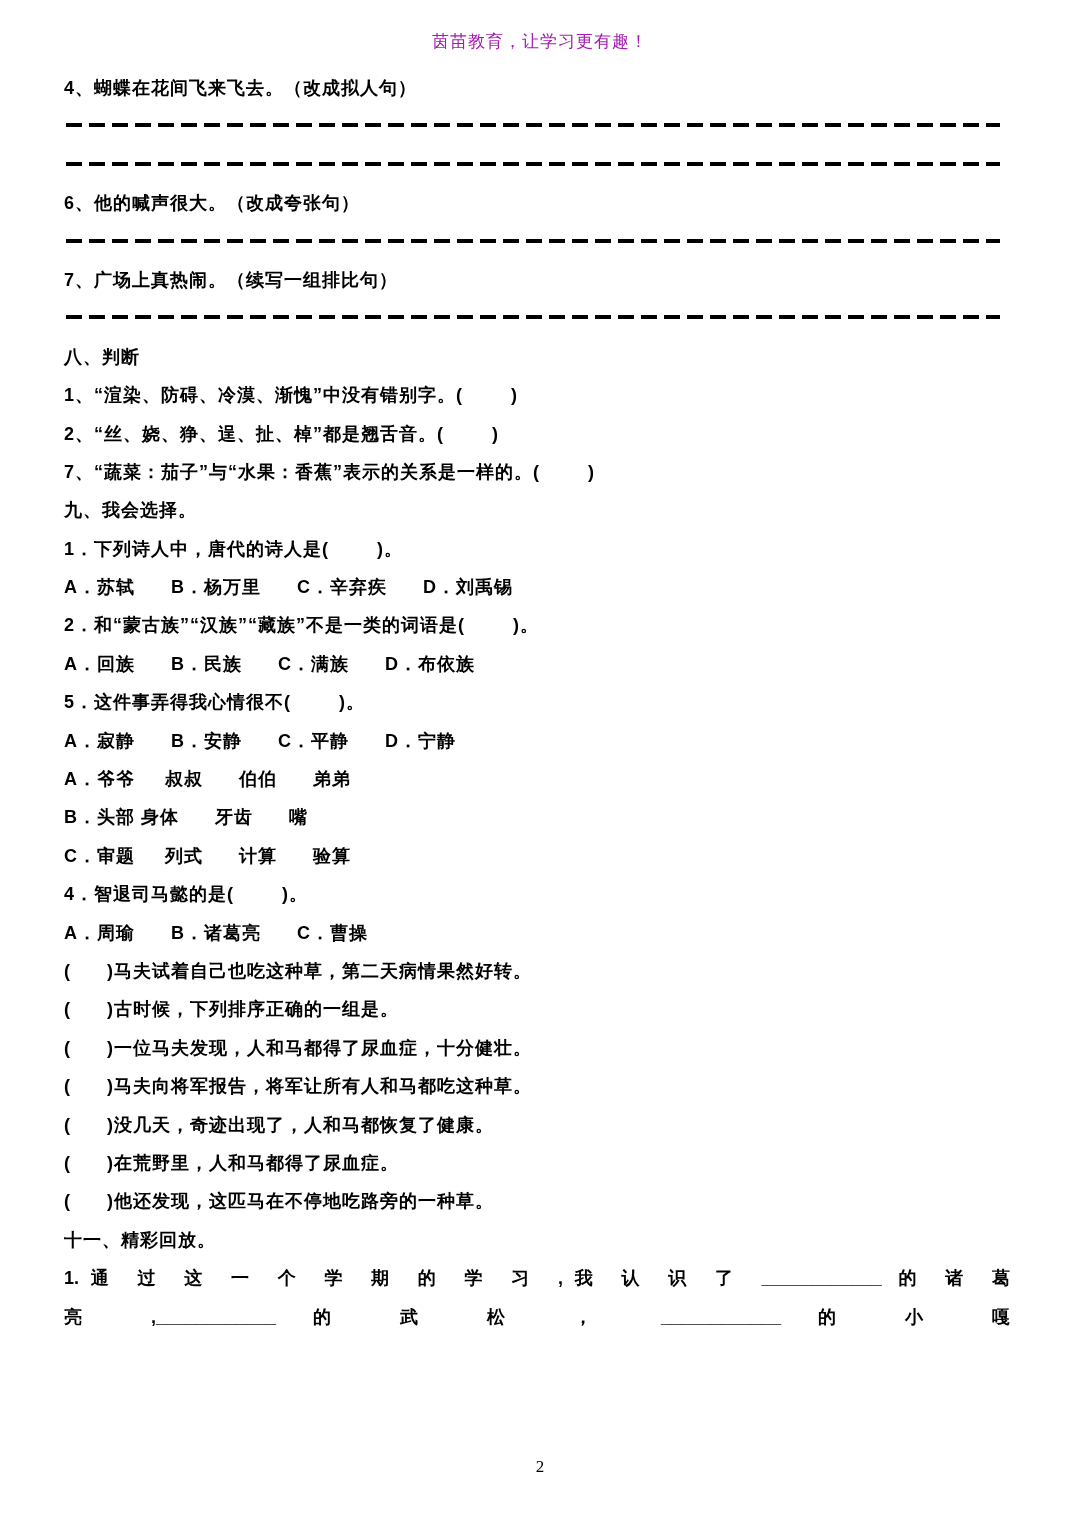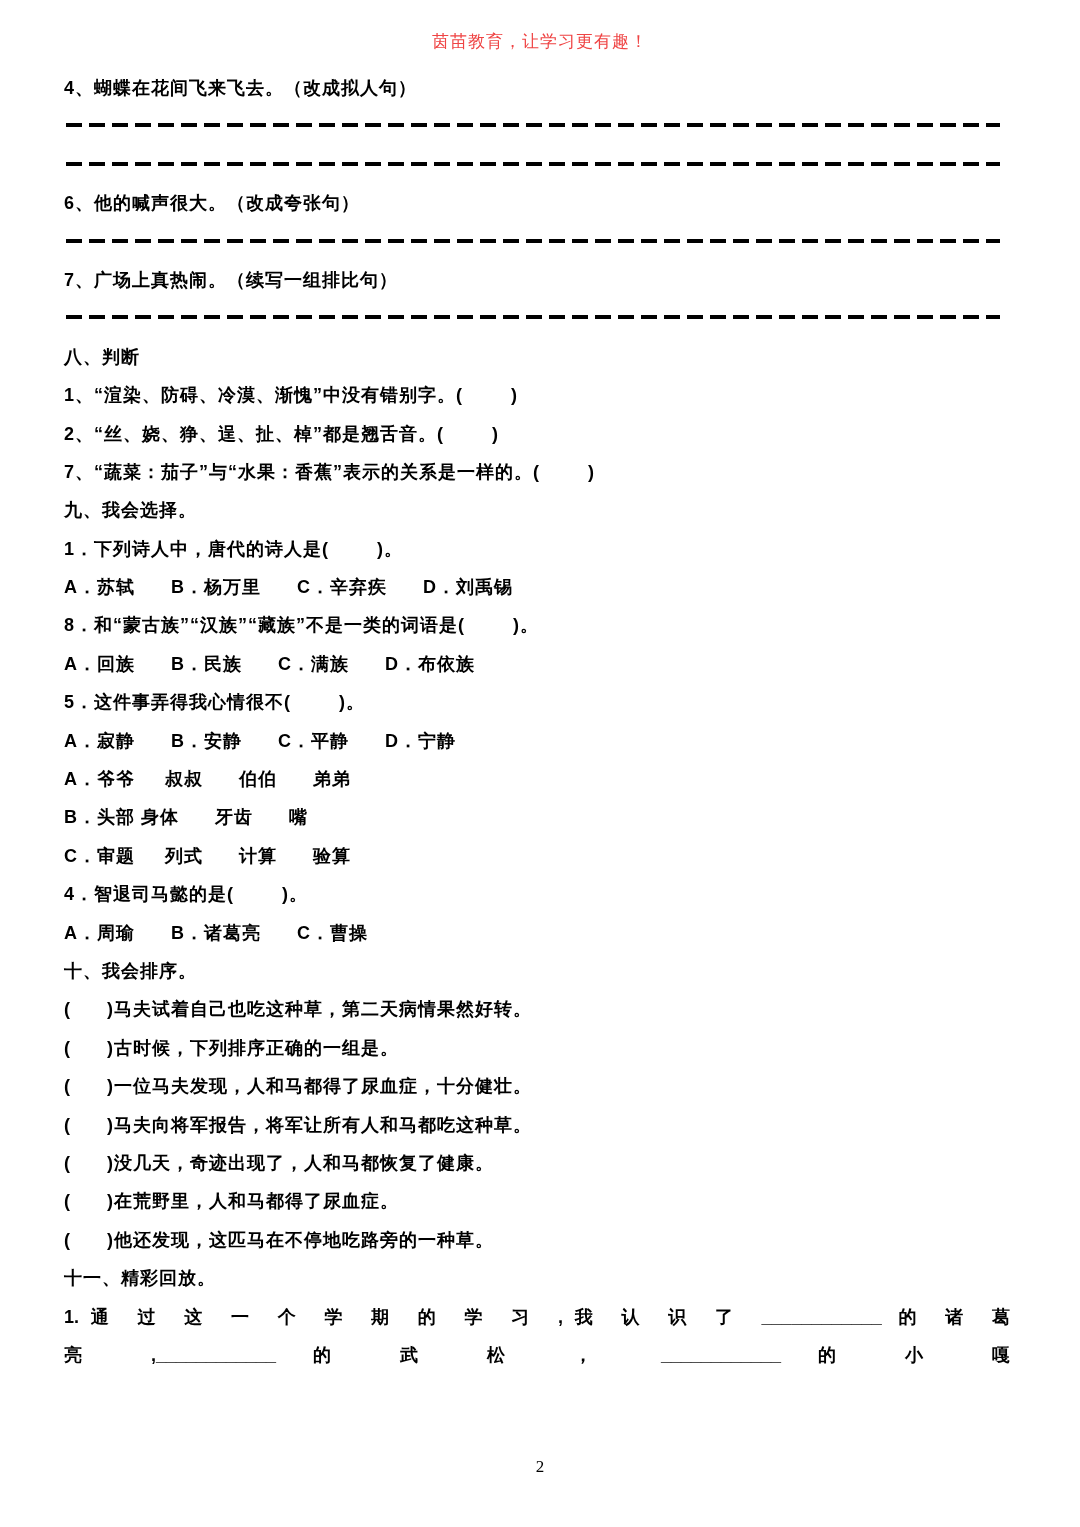--- a/index.html
+++ b/index.html
@@ -14,21 +14,21 @@
     overflow: hidden;
   }
   .header-note {
     position: absolute;
     top: 30px;
     left: 0;
     width: 100%;
     text-align: center;
     font-size: 17px;
     font-family: "Liberation Serif", serif;
-    color: #ef4444;
+    color: #a21caf;
     letter-spacing: 1px;
   }
   .content {
     position: absolute;
     top: 69px;
     left: 64px;
     width: 946px;
     font-size: 18px;
     font-weight: 700;
     letter-spacing: 1px;
@@ -78,30 +78,29 @@
   <div class="line blank-row"></div>
   <div class="line">7、广场上真热闹。（续写一组排比句）</div>
   <div class="line blank-row"></div>
   <div class="line">八、判断</div>
   <div class="line">1、“渲染、防碍、冷漠、渐愧”中没有错别字。(        )</div>
   <div class="line">2、“丝、娆、狰、逞、扯、棹”都是翘舌音。(        )</div>
   <div class="line">7、“蔬菜：茄子”与“水果：香蕉”表示的关系是一样的。(        )</div>
   <div class="line">九、我会选择。</div>
   <div class="line">1．下列诗人中，唐代的诗人是(        )。</div>
   <div class="line">A．苏轼      B．杨万里      C．辛弃疾      D．刘禹锡</div>
-  <div class="line">8．和“蒙古族”“汉族”“藏族”不是一类的词语是(        )。</div>
+  <div class="line">2．和“蒙古族”“汉族”“藏族”不是一类的词语是(        )。</div>
   <div class="line">A．回族      B．民族      C．满族      D．布依族</div>
   <div class="line">5．这件事弄得我心情很不(        )。</div>
   <div class="line">A．寂静      B．安静      C．平静      D．宁静</div>
   <div class="line">A．爷爷     叔叔      伯伯      弟弟</div>
   <div class="line">B．头部 身体      牙齿      嘴</div>
   <div class="line">C．审题     列式      计算      验算</div>
   <div class="line">4．智退司马懿的是(        )。</div>
   <div class="line">A．周瑜      B．诸葛亮      C．曹操</div>
-  <div class="line">十、我会排序。</div>
   <div class="line">(      )马夫试着自己也吃这种草，第二天病情果然好转。</div>
   <div class="line">(      )古时候，下列排序正确的一组是。</div>
   <div class="line">(      )一位马夫发现，人和马都得了尿血症，十分健壮。</div>
   <div class="line">(      )马夫向将军报告，将军让所有人和马都吃这种草。</div>
   <div class="line">(      )没几天，奇迹出现了，人和马都恢复了健康。</div>
   <div class="line">(      )在荒野里，人和马都得了尿血症。</div>
   <div class="line">(      )他还发现，这匹马在不停地吃路旁的一种草。</div>
   <div class="line">十一、精彩回放。</div>
   <div class="line justify-row">1.通 过 这 一 个 学 期 的 学 习 ,我 认 识 了 ____________ 的 诸 葛</div>
   <div class="line justify-row">亮 ,____________ 的 武 松 ， ____________ 的 小 嘎</div>

